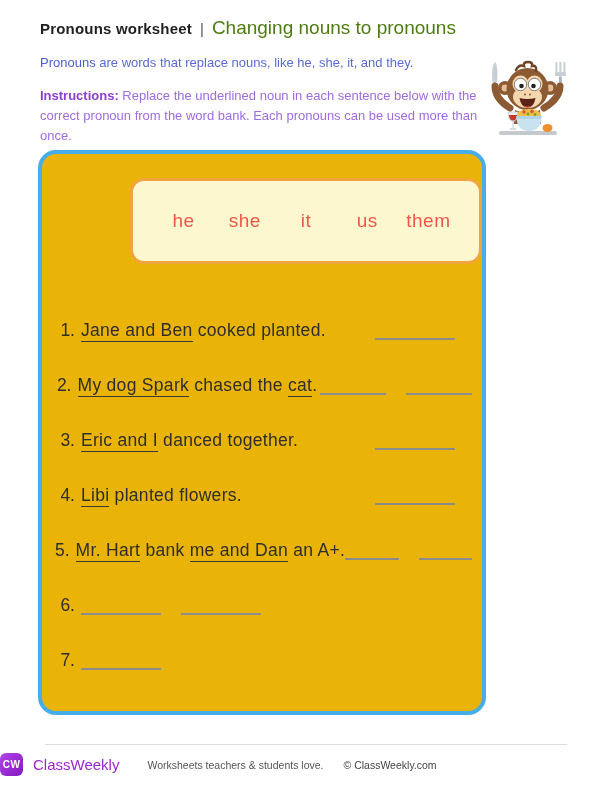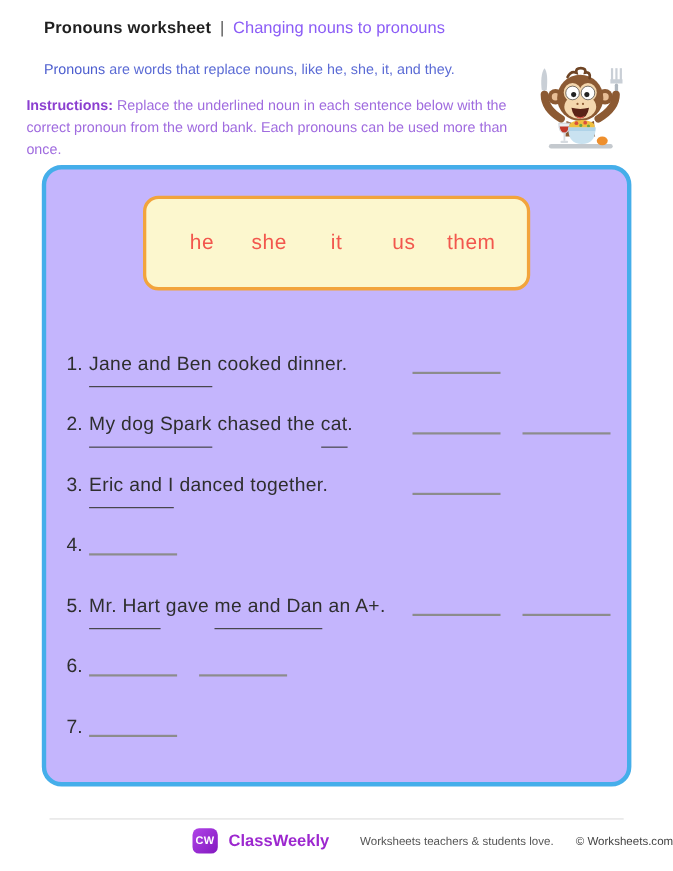--- a/index.html
+++ b/index.html
@@ -6,68 +6,68 @@
   html,body { background:#fff; }
   .page {
     position:relative; width:612px; height:792px; background:#fff;
     font-family:"Liberation Sans", sans-serif; overflow:hidden;
   }
 
   
   .header { position:absolute; top:17px; left:40px; display:flex; align-items:baseline; gap:8px; }
   .header .title { font-size:15px; font-weight:bold; color:#1f1f1f; letter-spacing:.2px; }
   .header .sep { font-size:15px; font-weight:300; color:#555; }
-  .header .subtitle { font-size:15px; color:#8b5cf6; }
+  .header .subtitle { font-size:19px; color:#4d7c0f; }
 
   
   .intro { position:absolute; top:54px; left:40px; width:460px; font-size:13px; color:#5B6BD5; line-height:1.4; }
   .intro .lead { font-weight:normal; color:#4d5ecf; }
-  .instructions { position:absolute; top:86px; left:24px; width:452px; font-size:13px; color:#A06CDF; line-height:1.55; }
+  .instructions { position:absolute; top:86px; left:40px; width:452px; font-size:13px; color:#A06CDF; line-height:1.55; }
   .instructions .lead { font-weight:bold; color:#8B3FD0; }
 
   
   .monkey { position:absolute; top:56px; left:482px; width:92px; height:92px; }
 
   
   .frame {
-    position:absolute; top:150px; left:38px; width:536px; height:565px;
-    border:4px solid #45AEEA; border-radius:18px; background:#c4b5fd;
+    position:absolute; top:150px; left:38px; width:448px; height:565px;
+    border:4px solid #45AEEA; border-radius:18px; background:#eab308;
   }
 
   
   .wordbank {
     position:absolute; top:24px; left:88px; width:352px; height:86px;
     background:#FCF7CE; border:3px solid #F2A43C; border-radius:14px;
     display:flex; flex-direction:column; justify-content:center; gap:4px; padding:6px 20px;
   }
   .wb-row { display:grid; grid-template-columns:repeat(5,1fr); }
   .wb-word {
     text-align:center; color:#F2574D; font-size:19px; letter-spacing:.5px;
     font-family:"Liberation Sans", sans-serif;
   }
 
   
   .sentence-list { position:absolute; top:148px; left:13px; right:10px; }
   .row { display:flex; align-items:flex-end; height:55px; padding-bottom:16px; }
   .num { width:20px; text-align:right; margin-right:6px; font-size:17.5px; color:#2e2e2e; }
   .sent { width:294px; font-size:17.5px; color:#2e2e2e; letter-spacing:.3px; white-space:nowrap; }
-  .sent .u { border-bottom:1.5px solid #3a3a3a; padding-bottom:11px; }
+  .sent .u { border-bottom:1.5px solid #3a3a3a; padding-bottom:1px; }
   .blank { width:80px; border-bottom:2.5px solid #8C8C8C; height:20px; margin-bottom:1px; }
   .blank + .blank { margin-left:20px; }
 
   
   .footer-divider { position:absolute; top:744px; left:45px; width:522px; border-top:1px solid #ddd; }
-  .footer { position:absolute; top:753px; left:0; width:612px; display:flex; align-items:center; justify-content:flex-end; gap:10px; }
+  .footer { position:absolute; top:753px; left:0; width:612px; display:flex; align-items:center; justify-content:flex-start; gap:10px; }
   .logo-badge {
     width:23px; height:23px; border-radius:6px;
     background:linear-gradient(135deg,#B044E8,#8318BF);
     color:#fff; font-size:10px; font-weight:bold;
     display:flex; align-items:center; justify-content:center; letter-spacing:.3px;
   }
-  .brand { font-size:15px; font-weight:bold; color:#9C27CF; margin-right:18px; }
+  .brand { font-size:15px; font-weight:normal; color:#9C27CF; margin-right:18px; }
   .tagline { font-size:10.5px; color:#555; margin-right:10px; }
   .copyright { font-size:10.5px; color:#444; }
 </style>
 </head>
 <body>
 
 <div class="page">
 
   <div class="header">
     <span class="title">Pronouns worksheet</span>
@@ -150,57 +150,58 @@
             <span class="wb-word">she</span>
             <span class="wb-word">it</span>
             <span class="wb-word">us</span>
             <span class="wb-word">them</span>
           </div>
         </div>
     </div>
     <div class="sentence-list">
         <div class="row">
           <span class="num">1.</span>
-          <span class="sent"><span class="u">Jane and Ben</span><span> cooked dinner.</span></span>
+          <span class="sent"><span class="u">Jane and Ben</span><span> cooked planted.</span></span>
           <div class="blank"></div>
         </div>
         <div class="row">
           <span class="num">2.</span>
           <span class="sent"><span class="u">My dog Spark</span><span> chased the </span><span class="u">cat</span><span>.</span></span>
           <div class="blank"></div>
           <div class="blank"></div>
         </div>
         <div class="row">
           <span class="num">3.</span>
           <span class="sent"><span class="u">Eric and I</span><span> danced together.</span></span>
           <div class="blank"></div>
         </div>
         <div class="row">
           <span class="num">4.</span>
+          <span class="sent"><span class="u">Libi</span><span> planted flowers.</span></span>
           <div class="blank"></div>
         </div>
         <div class="row">
           <span class="num">5.</span>
-          <span class="sent"><span class="u">Mr. Hart</span><span> gave </span><span class="u">me and Dan</span><span> an A+.</span></span>
+          <span class="sent"><span class="u">Mr. Hart</span><span> bank </span><span class="u">me and Dan</span><span> an A+.</span></span>
           <div class="blank"></div>
           <div class="blank"></div>
         </div>
         <div class="row">
           <span class="num">6.</span>
           <div class="blank"></div>
           <div class="blank"></div>
         </div>
         <div class="row">
           <span class="num">7.</span>
           <div class="blank"></div>
         </div>
       </div>
   </div>
 
   <div class="footer-divider"></div>
   <div class="footer">
     <span class="logo-badge">CW</span>
     <span class="brand">ClassWeekly</span>
     <span class="tagline">Worksheets teachers &amp; students love.</span>
-    <span class="copyright">© Worksheets.com</span>
+    <span class="copyright">© ClassWeekly.com</span>
   </div>
 
 </div>
 
 </body></html>

